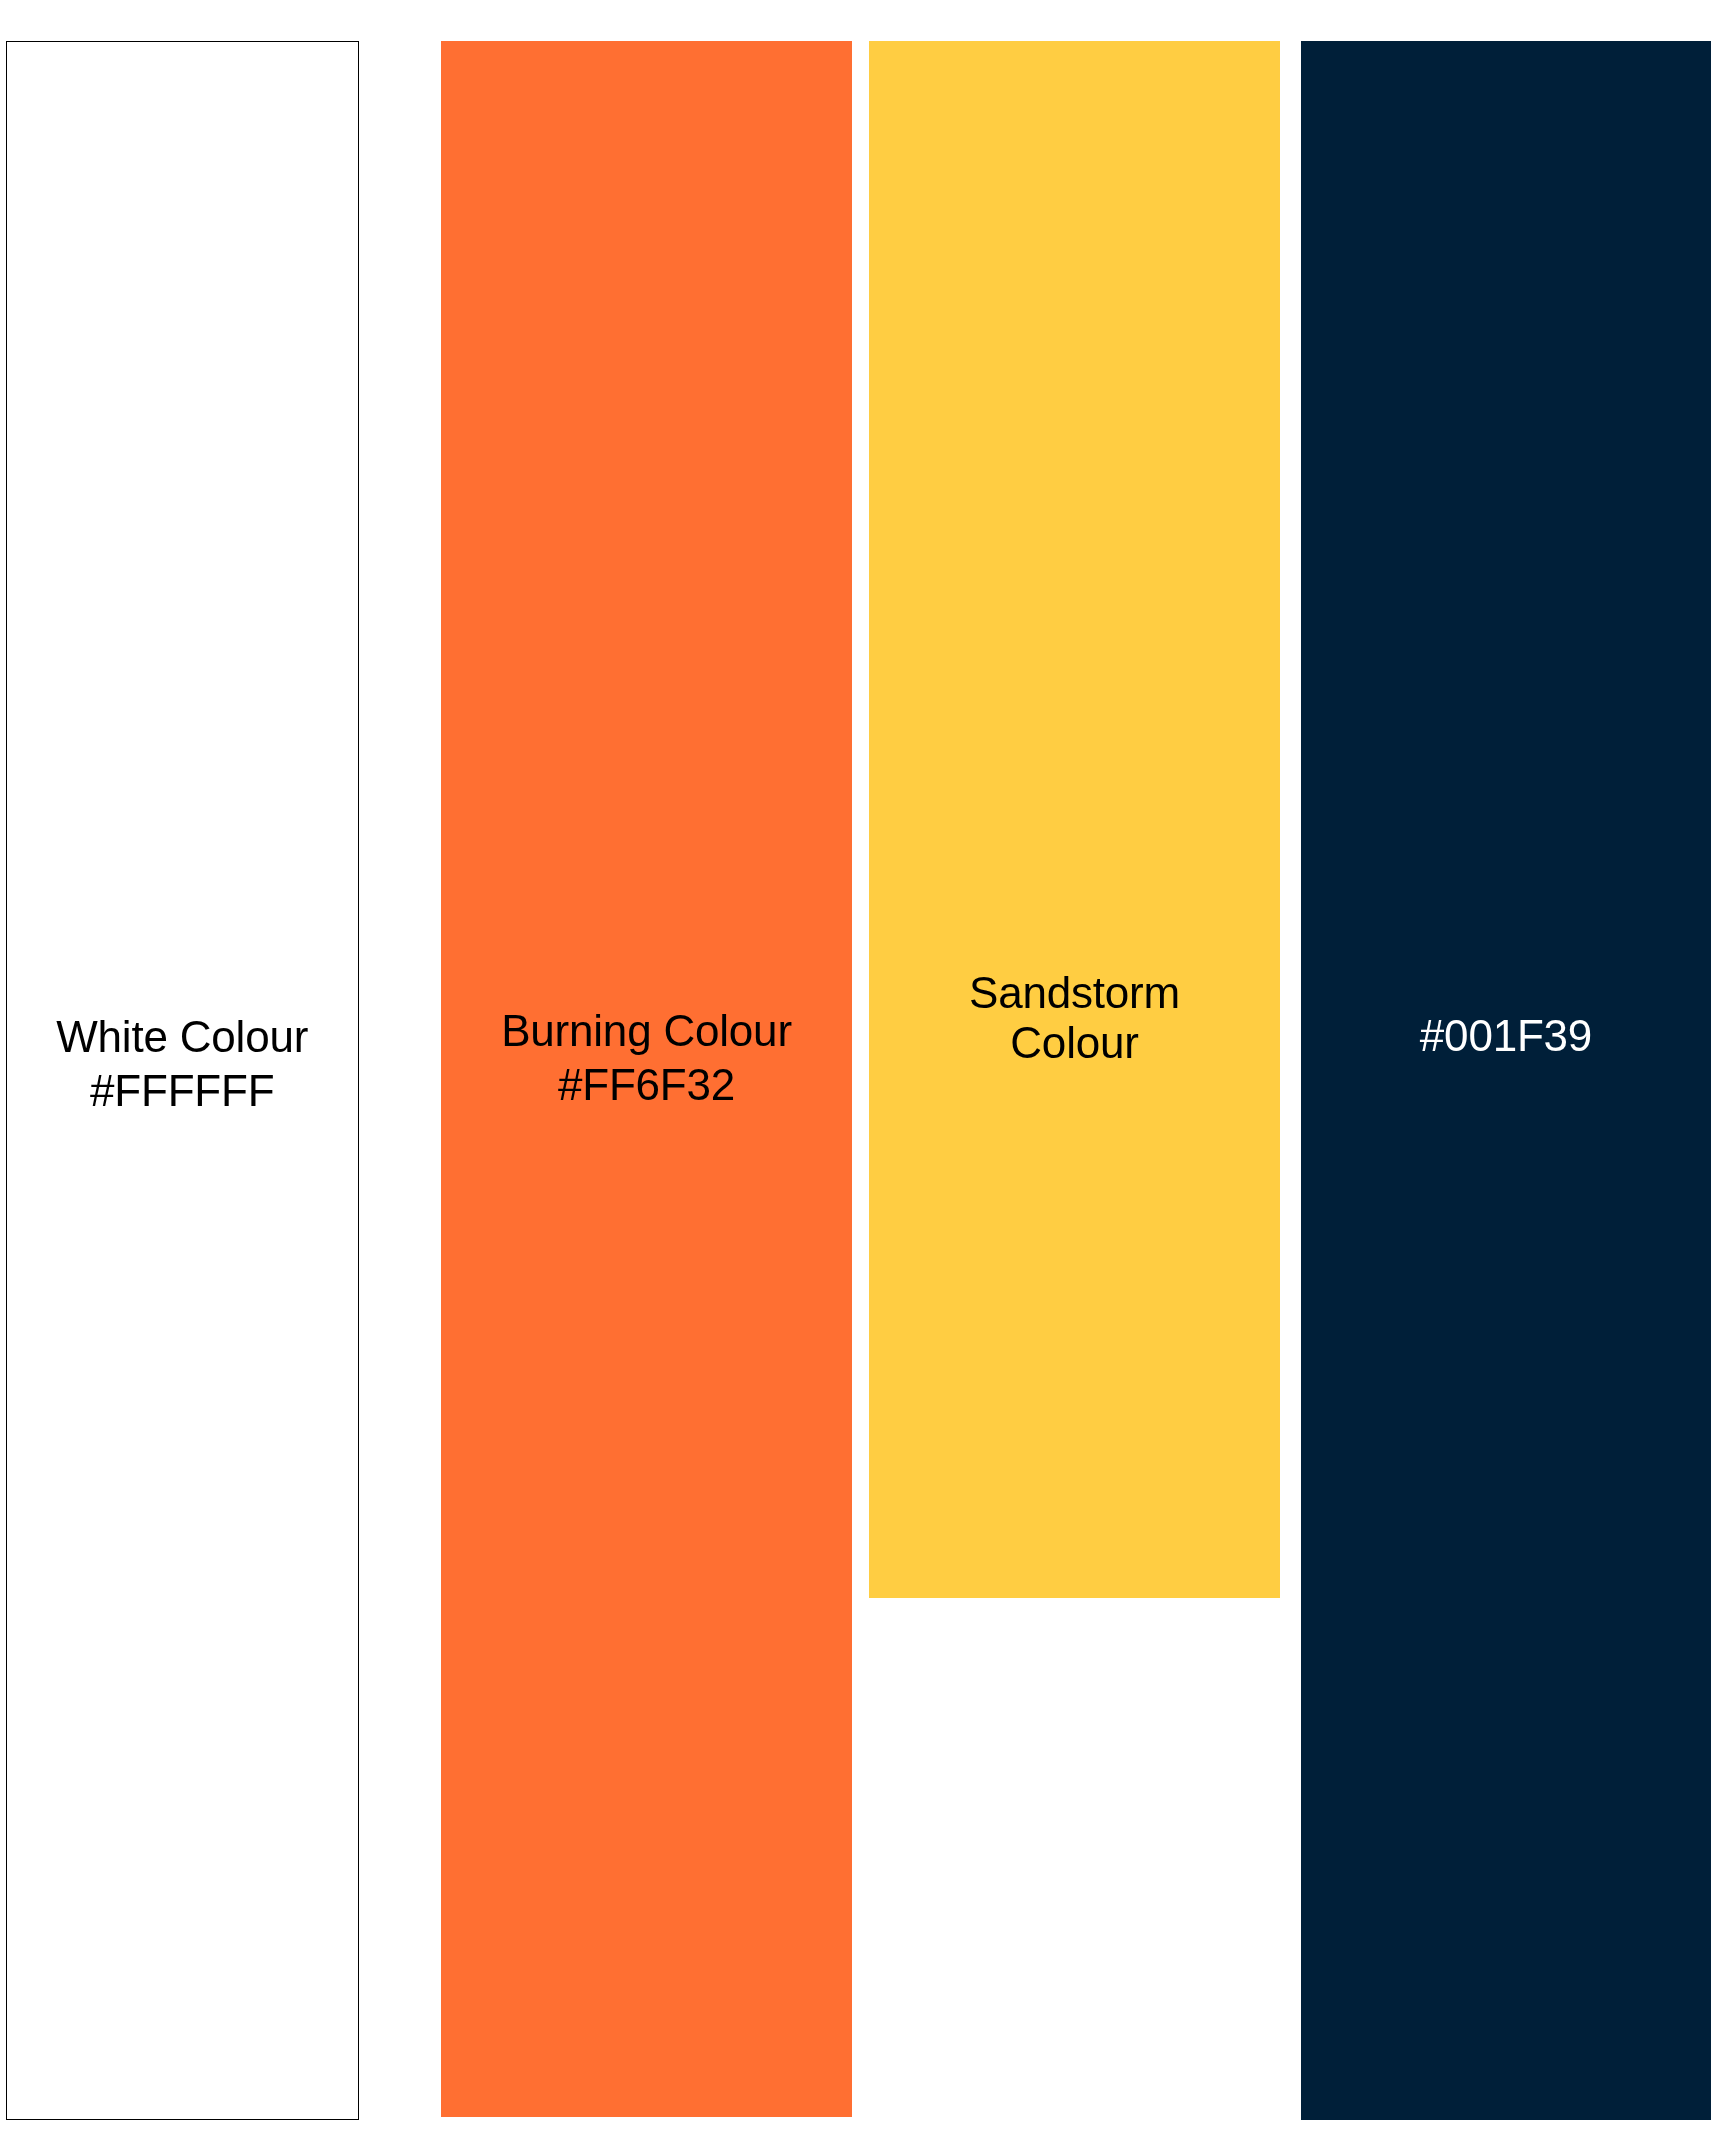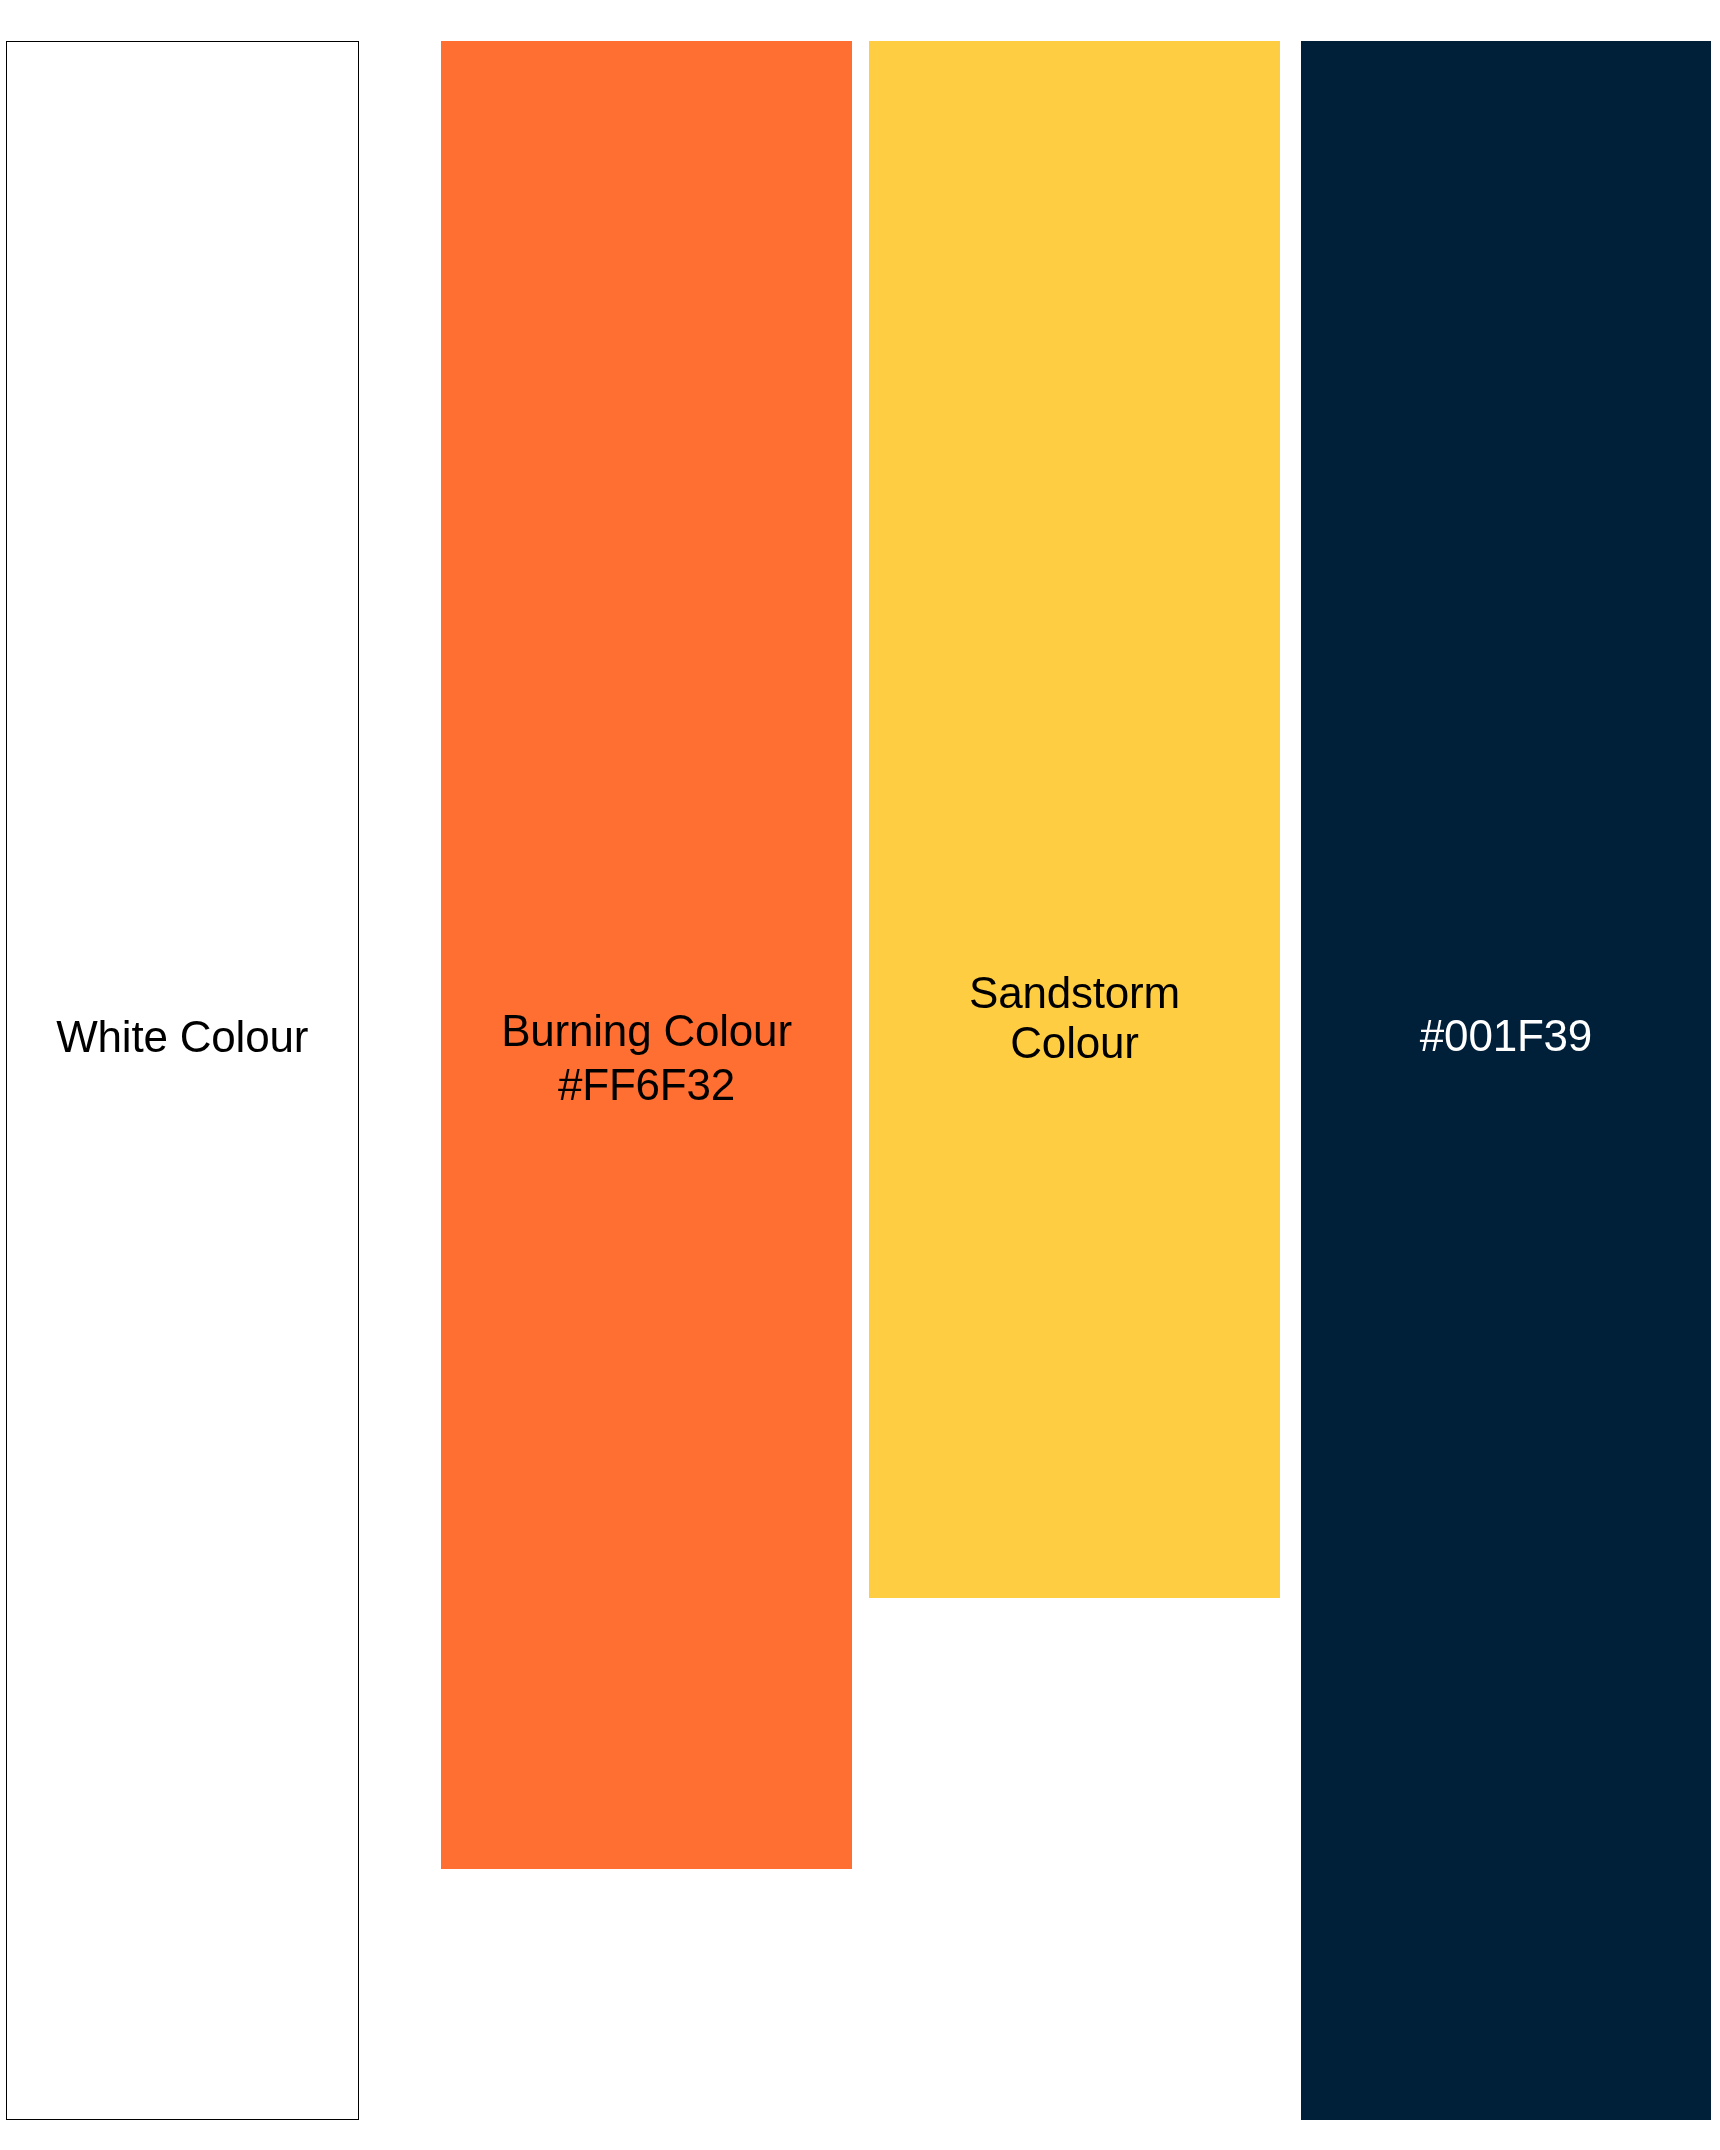--- a/index.html
+++ b/index.html
@@ -37,21 +37,21 @@
     left: 5.7px;
     top: 41px;
     width: 353px;
     height: 2079px;
     border: 1.9px solid #000000;
   }
   .swatch-burning {
     left: 441px;
     top: 41px;
     width: 411px;
-    height: 1828px;
+    height: 2076px;
   }
   .swatch-sandstorm {
     left: 869px;
     top: 41px;
     width: 411px;
     height: 1557px;
   }
   .swatch-firefly {
     left: 1301px;
     top: 41px;
@@ -100,20 +100,21 @@
   }
 </style>
 </head>
 <body style="background: rgb(255, 255, 255);">
 
 <div id="palette-board">
 
   <div class="swatch swatch-white" style="background-color: rgb(255, 255, 255); color: rgb(0, 0, 0); border: 1.9px solid rgb(0, 0, 0);">
     <div class="swatch-caption">
       <span class="caption-line caption-name">White Colour</span>
+      <span class="caption-line caption-hex">#FFFFFF</span>
     </div>
   </div>
 
   <div class="swatch swatch-burning" style="background-color: rgb(255, 111, 50); color: rgb(0, 0, 0);">
     <div class="swatch-caption">
       <span class="caption-line caption-name">Burning Colour</span>
       <span class="caption-line caption-hex">#FF6F32</span>
     </div>
   </div>
 

